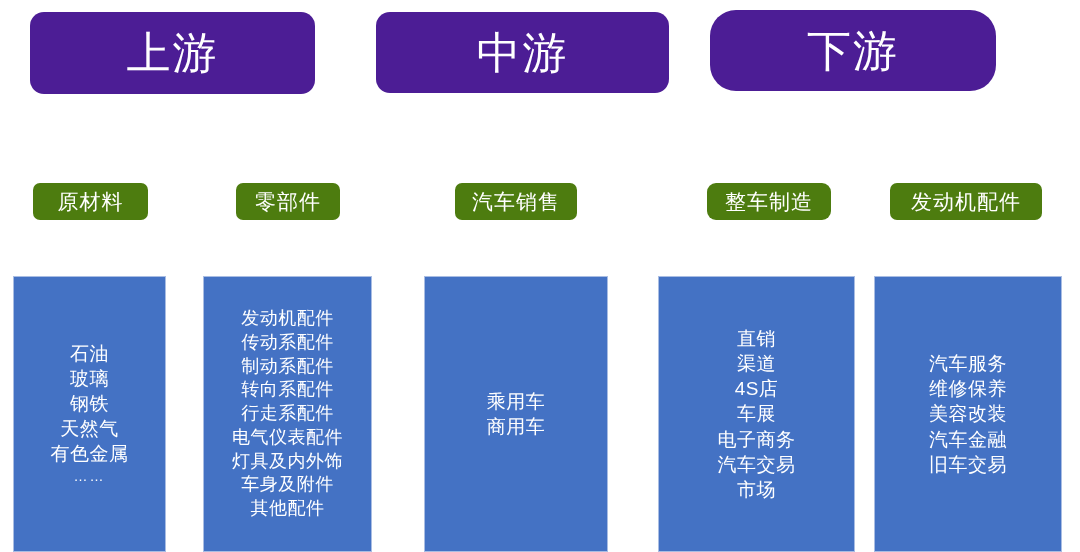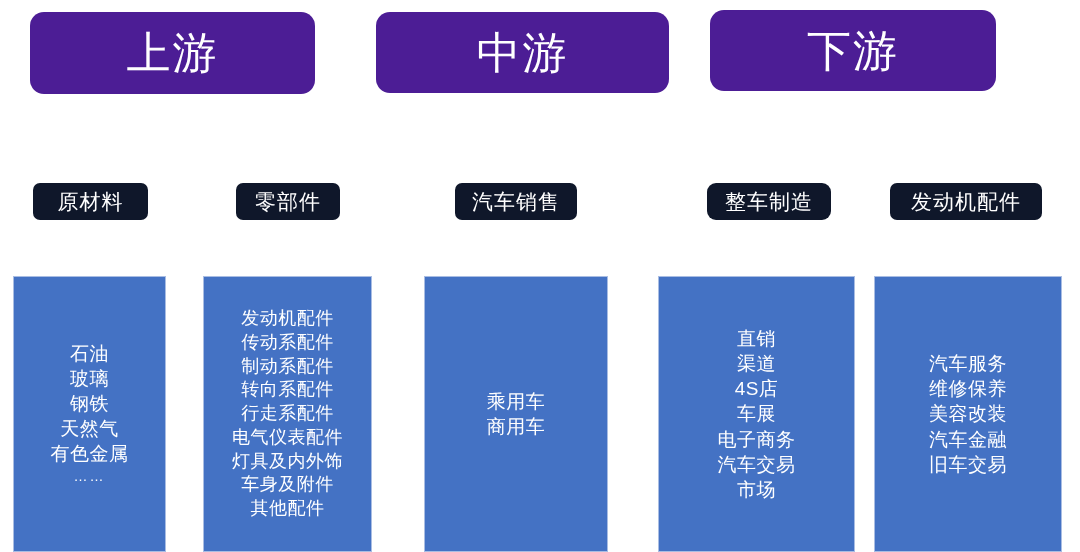--- a/index.html
+++ b/index.html
@@ -31,21 +31,21 @@
     font-size: 44px;
     line-height: 1;
     letter-spacing: 2px;
     font-weight: 400;
     box-sizing: border-box;
   }
 
   
   .seg-pill {
     position: absolute;
-    background: #0f172a;
+    background: #4d7c0f;
     border-radius: 7px;
     display: flex;
     align-items: center;
     justify-content: center;
     color: #ffffff;
     font-size: 21px;
     line-height: 1;
     letter-spacing: 1px;
     font-weight: 400;
     box-sizing: border-box;
@@ -84,21 +84,21 @@
 <div id="canvas">
 
   <div class="tier-pill" style="left:30px; top:12px; width:285px; height:82px;">
     <span>上游</span>
   </div>
 
   <div class="tier-pill" style="left:376px; top:12px; width:293px; height:81px;">
     <span>中游</span>
   </div>
 
-  <div class="tier-pill" style="left:710px; top:10px; width:286px; height:81px;">
+  <div class="tier-pill" style="left:710px; top:10px; width:286px; height:81px;border-radius:26px;">
     <span>下游</span>
   </div>
 
   <div class="seg-pill" style="left:33px; top:183px; width:115px; height:37px;">
     <span>原材料</span>
   </div>
 
   <div class="seg-pill" style="left:236px; top:183px; width:104px; height:37px;">
     <span>零部件</span>
   </div>

